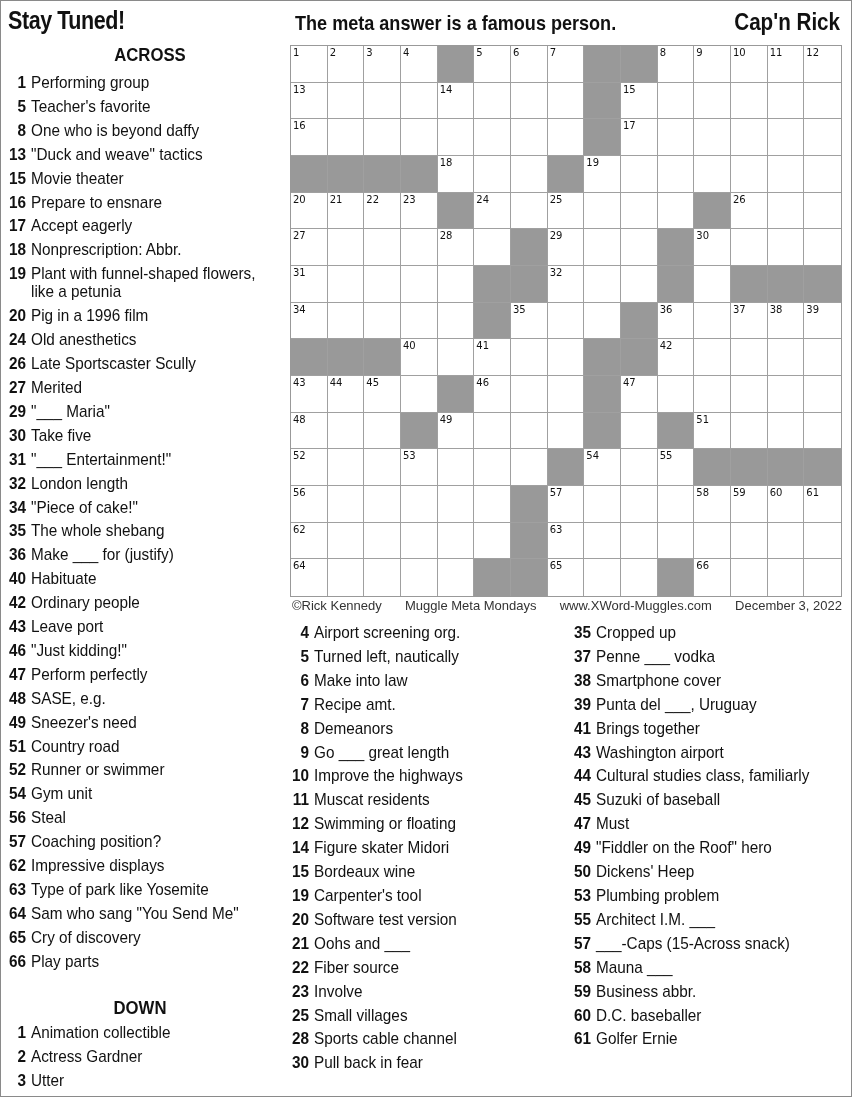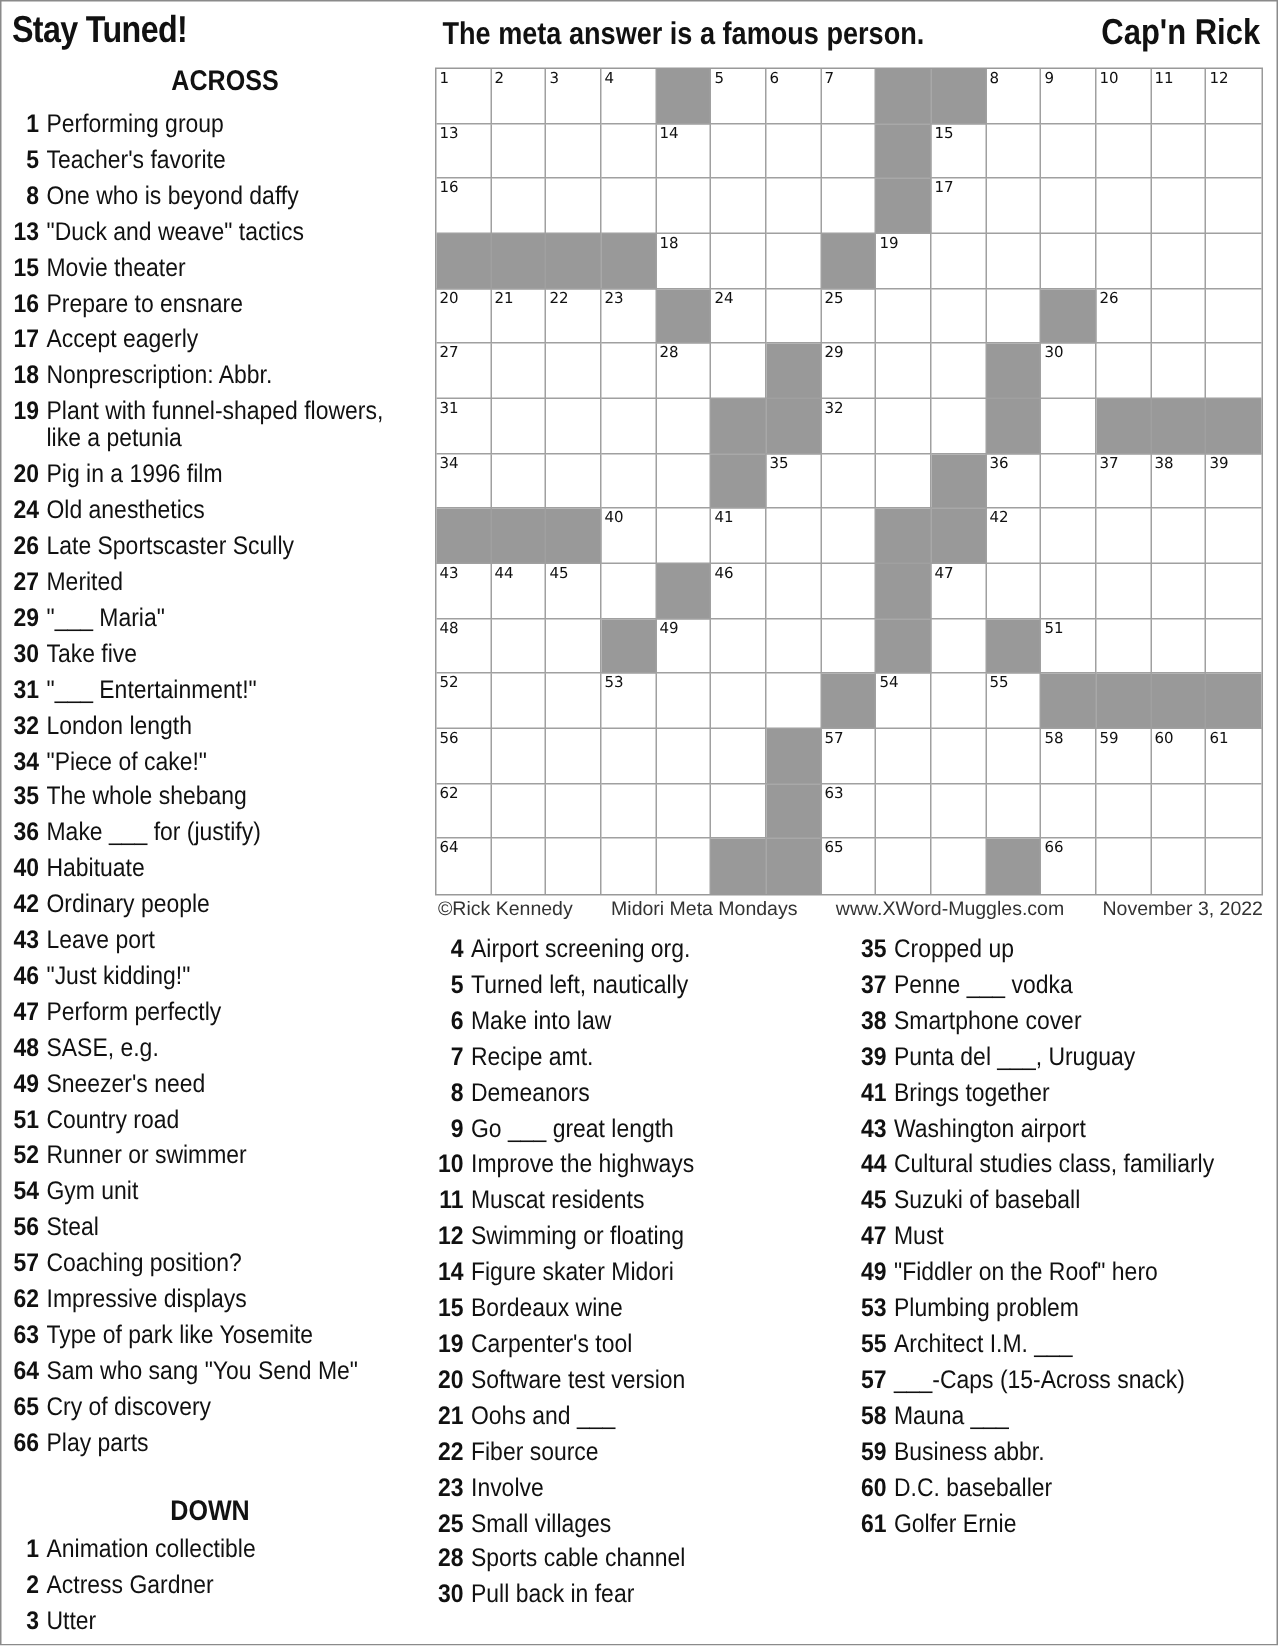--- a/index.html
+++ b/index.html
@@ -317,20 +317,24 @@
     </li>
     <li class="clue">
       <span class="num">47</span>
       <span class="txt">Must</span>
     </li>
     <li class="clue">
       <span class="num">49</span>
       <span class="txt">"Fiddler on the Roof" hero</span>
     </li>
     <li class="clue">
+      <span class="num">50</span>
+      <span class="txt">Dickens' Heep</span>
+    </li>
+    <li class="clue">
       <span class="num">53</span>
       <span class="txt">Plumbing problem</span>
     </li>
     <li class="clue">
       <span class="num">55</span>
       <span class="txt">Architect I.M. ___</span>
     </li>
     <li class="clue">
       <span class="num">57</span>
       <span class="txt">___-Caps (15-Across snack)</span>
@@ -704,16 +708,16 @@
     <div class="cell" style="border-bottom: none;">
       <span class="cnum">66</span>
     </div>
     <div class="cell" style="border-bottom: none;"></div>
     <div class="cell" style="border-bottom: none;"></div>
     <div class="cell" style="border-right: none; border-bottom: none;"></div>
   </div>
 
 <div class="footer">
   <span>©Rick Kennedy</span>
-  <span>Midori Meta Mondays</span>
+  <span>Muggle Meta Mondays</span>
   <span>www.XWord-Muggles.com</span>
-  <span>November 3, 2022</span>
+  <span>December 3, 2022</span>
 </div>
 
 </body></html>

